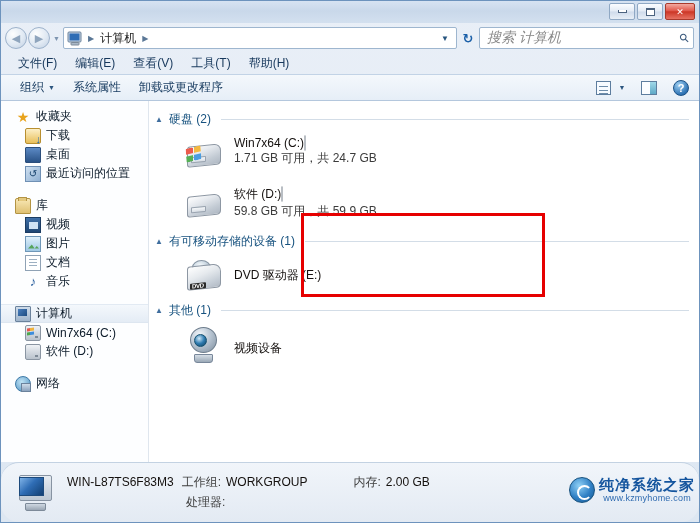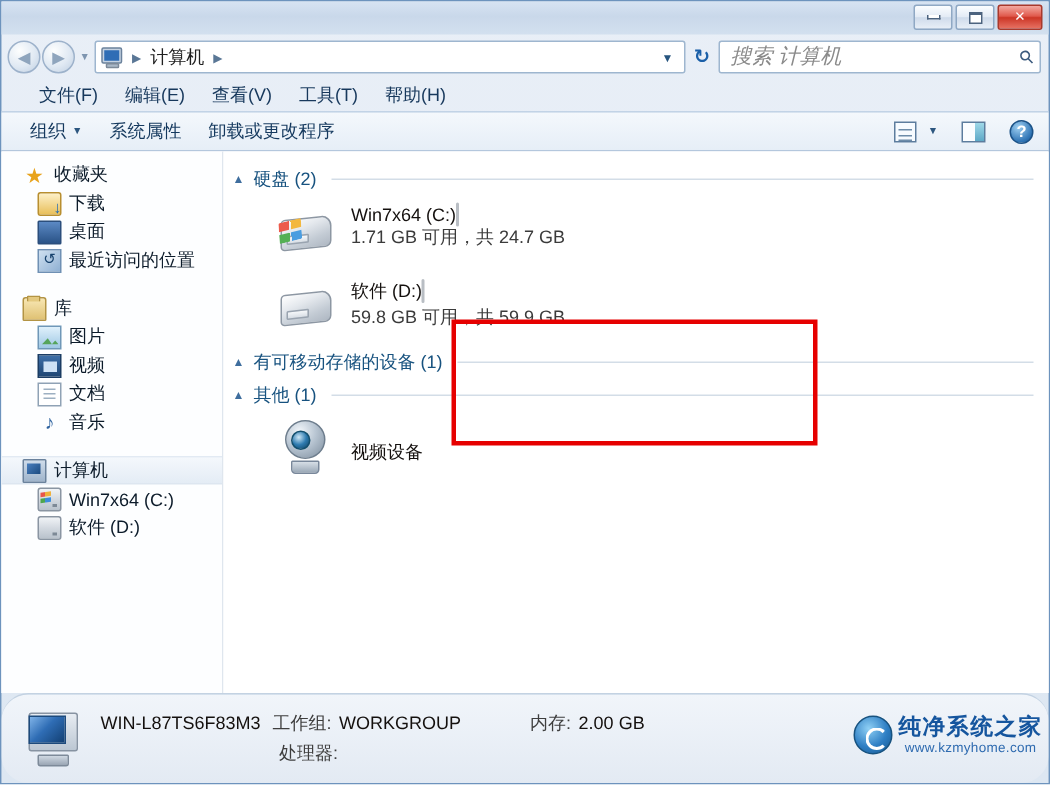--- a/index.html
+++ b/index.html
@@ -96,21 +96,21 @@
     padding: 0 4px 0 7px;
     flex: 0 0 auto;
   }
   .searchbox .ph { flex: 1 1 auto; color: #8a8a8a; font-style: italic; font-size: 14px; }
   .mag { color: #3b5a7d; font-size: 12px; transform: rotate(-45deg); }
 
   
   .menubar {
     height: 21px;
     display: flex; align-items: flex-start;
-    padding-left: 16px;
+    padding-left: 8px;
     gap: 0;
     flex: 0 0 auto;
   }
   .menuitem { color: #17385c; font-size: 12px; padding: 2px 9px; }
 
   
   .toolbar {
     height: 27px;
     background: linear-gradient(180deg,#f4f8fc 0%,#e6eef7 100%);
     border-top: 1px solid #c2d3e6;
@@ -459,26 +459,26 @@
       </div>
 
       <div class="sbgap"></div>
 
       <div class="sbgroup">
         <div class="sbrow">
           <span class="ico ico-lib"></span>
           <span class="sblabel">库</span>
         </div>
         <div class="sbrow child">
+          <span class="ico ico-video"></span>
+          <span class="sblabel">视频</span>
+        </div>
+        <div class="sbrow child">
           <span class="ico ico-pic"></span>
           <span class="sblabel">图片</span>
-        </div>
-        <div class="sbrow child">
-          <span class="ico ico-video"></span>
-          <span class="sblabel">视频</span>
         </div>
         <div class="sbrow child">
           <span class="ico ico-doc"></span>
           <span class="sblabel">文档</span>
         </div>
         <div class="sbrow child">
           <span class="ico ico-music">♪</span>
           <span class="sblabel">音乐</span>
         </div>
       </div>
@@ -495,20 +495,26 @@
           <span class="sblabel">Win7x64 (C:)</span>
         </div>
         <div class="sbrow child">
           <span class="ico ico-hdd"></span>
           <span class="sblabel">软件 (D:)</span>
         </div>
       </div>
 
       <div class="sbgap"></div>
 
+      <div class="sbgroup">
+        <div class="sbrow">
+          <span class="ico ico-net"></span>
+          <span class="sblabel">网络</span>
+        </div>
+      </div>
     </div>
 
     <div class="content">
 
       <div class="grouphdr">
         <span class="gcaret">▲</span>
         <span class="gtitle">硬盘 (2)</span>
         <span class="grule"></span>
       </div>
 
@@ -541,20 +547,32 @@
           </span>
         </div>
       </div>
 
       <div class="grouphdr">
         <span class="gcaret">▲</span>
         <span class="gtitle">有可移动存储的设备 (1)</span>
         <span class="grule"></span>
       </div>
 
+      <div class="tiles">
+        <div class="tile single">
+          <span class="bigico">
+            <span class="disc"></span>
+            <span class="dvdbody"></span>
+            <span class="dvdtag">DVD</span>
+          </span>
+          <span class="tilebody" style="padding-top:9px">
+            <span class="tilename">DVD 驱动器 (E:)</span>
+          </span>
+        </div>
+      </div>
 
       <div class="grouphdr">
         <span class="gcaret">▲</span>
         <span class="gtitle">其他 (1)</span>
         <span class="grule"></span>
       </div>
 
       <div class="tiles">
         <div class="tile single">
           <span class="camico">

